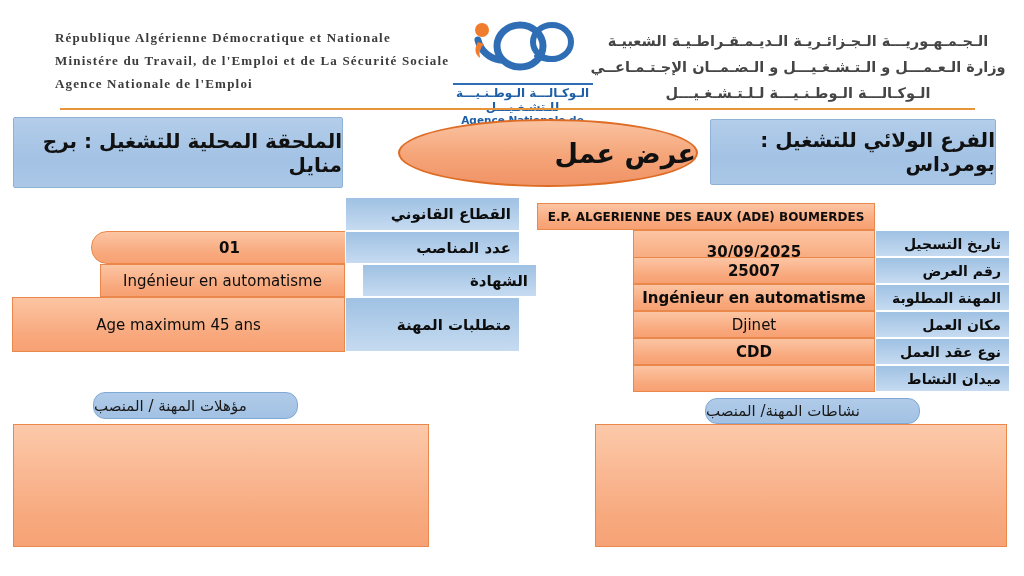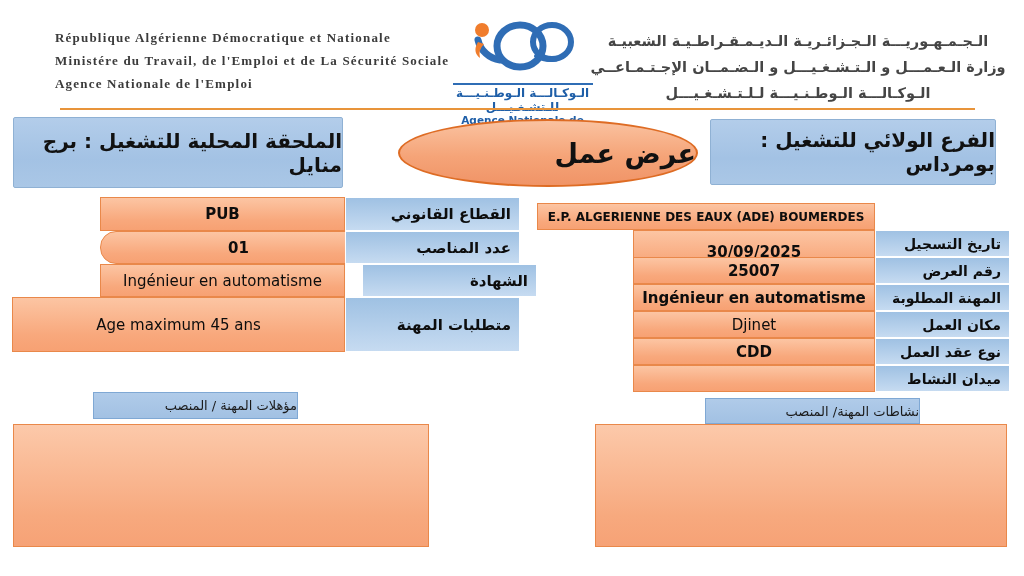--- a/index.html
+++ b/index.html
@@ -36,22 +36,22 @@
               border:1px solid #ffffff;justify-content:flex-end;direction:rtl;
               font-weight:bold;color:#0d0d0d;font-size:15px;padding-left:6px;padding-right:8px;
               text-align:right;justify-content:flex-start;}
   .cell-value{background:linear-gradient(180deg,#fcc5a3 0%,#f8a87c 70%,#f7a173 100%);
               border:1px solid #e9884a;justify-content:center;color:#0d0d0d;font-size:15px;
               text-align:center;direction:ltr;}
   .bold{font-weight:bold;}
 
   
   .mini-label{background:linear-gradient(180deg,#b0cbe9 0%,#a2c1e3 100%);
-              border:1px solid #7fa8d4;border-radius:0;display:flex;align-items:center;
-              justify-content:flex-start;direction:rtl;font-size:13px;color:#1a1a1a;}
+              border:1px solid #7fa8d4;border-radius:12px;display:flex;align-items:center;
+              justify-content:flex-end;direction:rtl;font-size:15px;color:#1a1a1a;}
   .big-box{background:linear-gradient(180deg,#fcc9aa 0%,#f7a97e 75%,#f6a276 100%);
            border:1px solid #e9884a;}
 </style>
 </head>
 <body>
 
 <div id="page">
 
   <div class="abs hdr-left">
     <div>République Algérienne Démocratique et Nationale</div>
@@ -85,24 +85,23 @@
     <span>الملحقة المحلية للتشغيل : برج منايل</span>
   </div>
   <div class="abs title-ellipse">
     <span>عرض عمل</span>
   </div>
   <div class="abs blue-panel banner-right">
     <span>الفرع الولائي للتشغيل : بومرداس</span>
   </div>
 
   <div class="tbl" style="left:12px;top:197px;width:508px;height:155px;">
-    <div class="cell cell-value bold" style="left:88px;top:0;width:245px;height:34px;">PUB</div>
     <div class="cell cell-label" style="left:333px;top:0;width:175px;height:34px;">القطاع القانوني</div>
 
-    <div class="cell cell-value bold" style="left:88px;top:34px;width:277px;height:33px;border-radius:16px;">01</div>
+    <div class="cell cell-value bold" style="left:79px;top:34px;width:277px;height:33px;border-radius:16px;">01</div>
     <div class="cell cell-label" style="left:333px;top:34px;width:175px;height:33px;">عدد المناصب</div>
 
     <div class="cell cell-value" style="left:88px;top:67px;width:245px;height:33px;">Ingénieur en automatisme</div>
     <div class="cell cell-label" style="left:350px;top:67px;width:175px;height:33px;">الشهادة</div>
 
     <div class="cell cell-value" style="left:0;top:100px;width:333px;height:55px;">Age maximum 45 ans</div>
     <div class="cell cell-label" style="left:333px;top:100px;width:175px;height:55px;">متطلبات المهنة</div>
   </div>
 
   <div class="tbl" style="left:537px;top:203px;width:473px;height:189px;">

